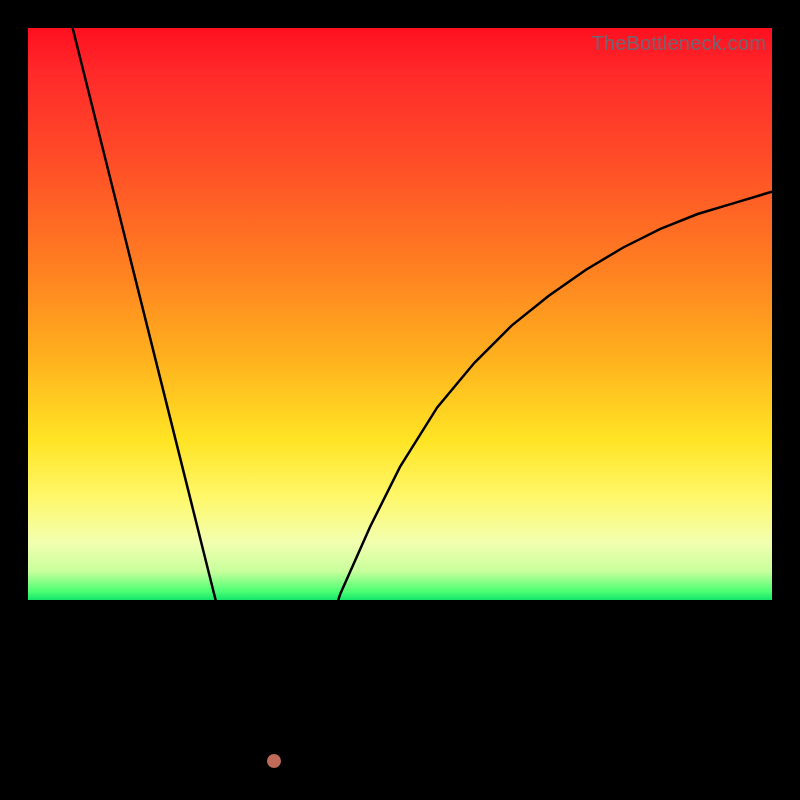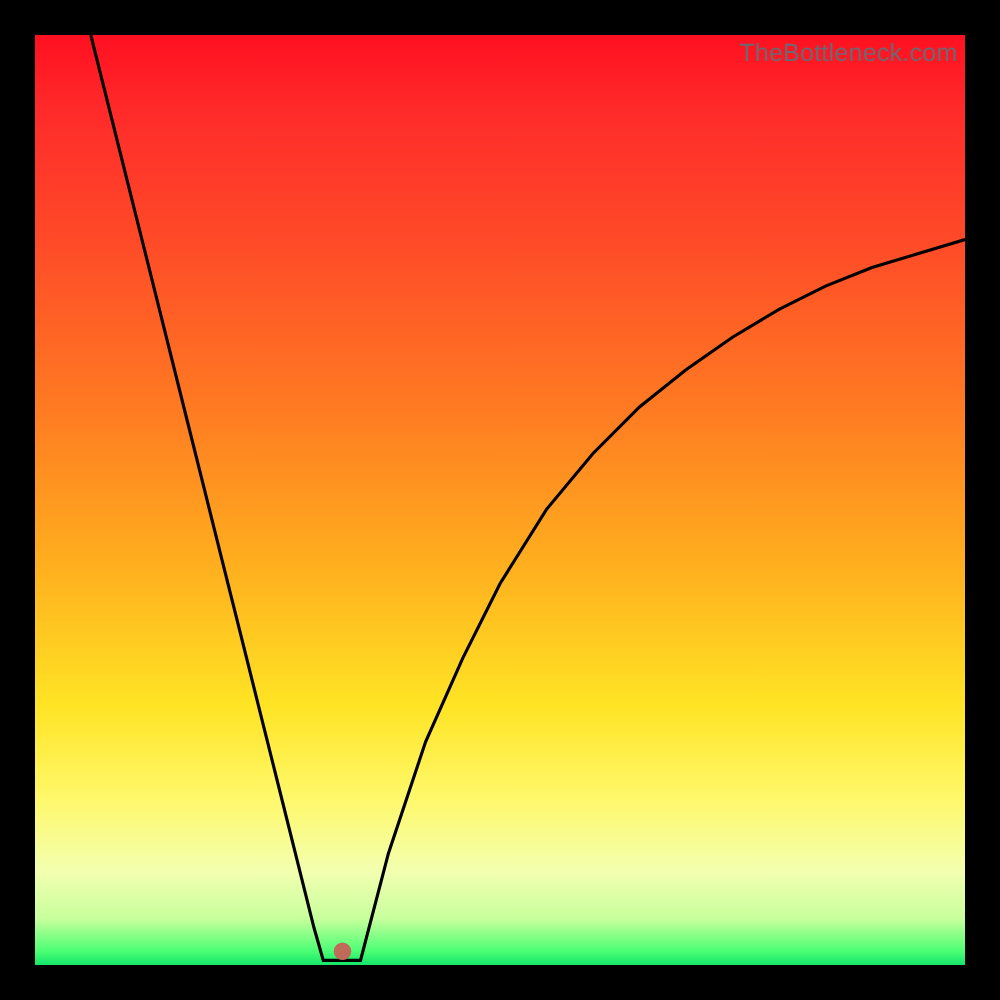--- a/index.html
+++ b/index.html
@@ -15,21 +15,21 @@
     position: relative;
     width: 800px;
     height: 800px;
     background: #000;
   }
   .plot {
     position: absolute;
     left: 28px;
     top: 28px;
     width: 744px;
-    height: 744px;
+    height: 572px;
     
     background: linear-gradient(
       to bottom,
       #ff1020 0%,
       #ff2a2a 8%,
       #ff4a28 22%,
       #ff7a22 40%,
       #ffb21e 58%,
       #ffe424 72%,
       #fff86a 82%,

